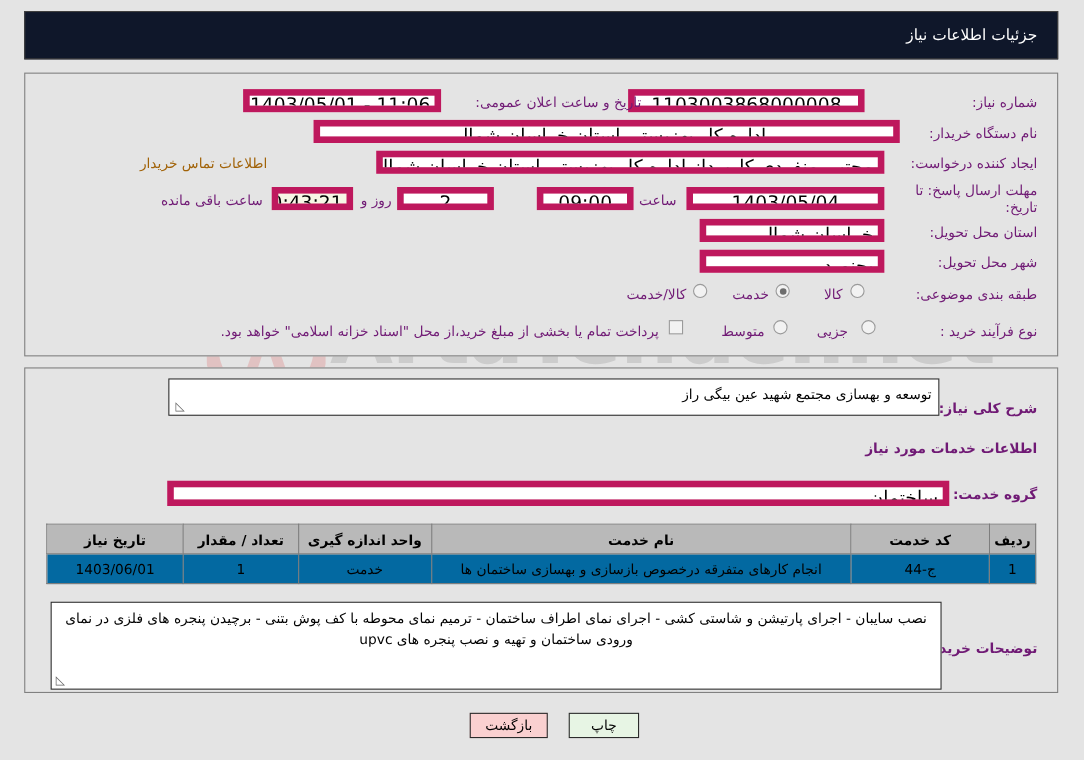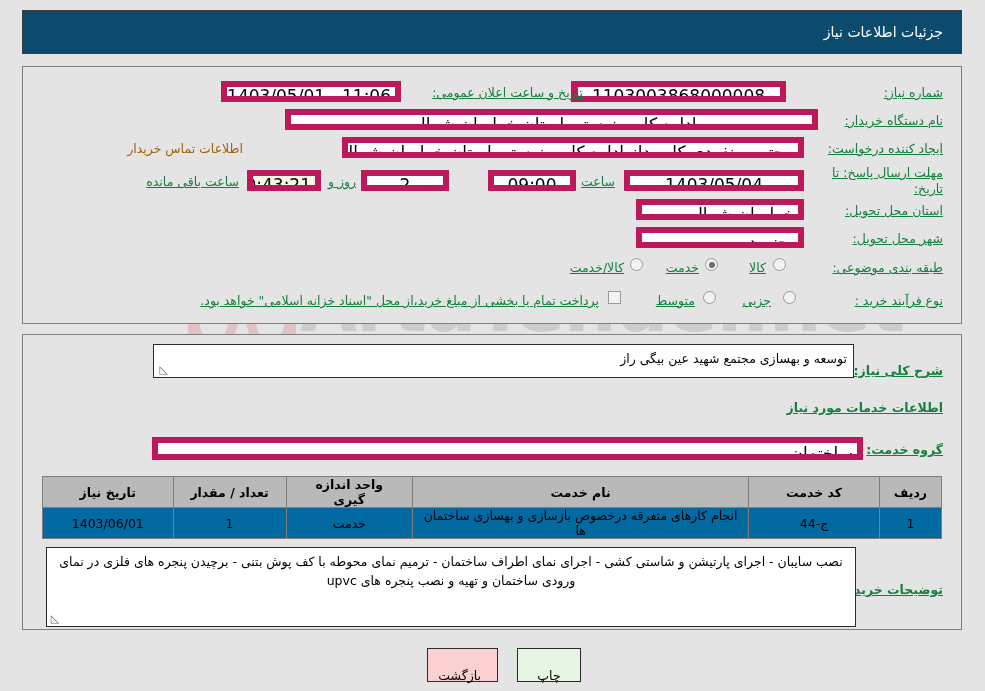--- a/index.html
+++ b/index.html
@@ -42,21 +42,21 @@
     color: rgba(120,120,120,.22);
     direction: ltr;
     white-space: nowrap;
   }
 
   
   .page-header {
     position: absolute;
     left: 22px; top: 10px;
     width: 940px; height: 44px;
-    background: #0c4a6e;
+    background: #0f172a;
     border: 1px solid #3f3f3f;
     box-sizing: border-box;
     z-index: 10;
   }
   .page-header .title {
     position: absolute;
     right: 18px; top: 13px;
     color: #ffffff;
     font-size: 14px;
     letter-spacing: .3px;
@@ -70,24 +70,23 @@
     box-sizing: border-box;
     z-index: 8;
   }
   #panel-top    { left: 22px; top: 66px;  width: 940px; height: 258px; }
   #panel-bottom { left: 22px; top: 334px; width: 940px; height: 296px; }
 
   
   .lbl {
     position: absolute;
     font-size: 12.5px;
-    color: #15803d;
+    color: #701a75;
     white-space: nowrap;
     line-height: 15px;
-    text-decoration: underline;
   }
   .lbl-b { font-weight: bold; }
   .fld {
     position: absolute;
     background: #ffffff;
     border: 6px solid #be185d;
     box-sizing: border-box;
     height: 21px;
     line-height: 19px;
     font-size: 17px;
@@ -164,21 +163,21 @@
     border-collapse: collapse;
     font-size: 12.5px;
     z-index: 9;
     background: #fff;
   }
   #svc-table th {
     background: #b9b9b9;
     border: 1px solid #7e7e7e;
     font-weight: bold;
     height: 26px;
-    padding: 0 14px;
+    padding: 0 4px;
     text-align: center;
     color: #000;
   }
   #svc-table td {
     background: #0369a1;
     border: 1px solid #7e7e7e;
     height: 26px;
     padding: 0 5px;
     text-align: center;
     color: #000;
@@ -191,21 +190,21 @@
     position: absolute;
     height: 23px;
     border: 1px solid #2b2b2b;
     box-sizing: border-box;
     font-size: 12.5px;
     font-family: "DejaVu Sans", "Liberation Sans", sans-serif;
     line-height: 21px;
     text-align: center;
     cursor: pointer;
     color: #000;
-    padding: 16px;
+    padding: 0;
   }
   .btn-print { background: #e7f5e4; }
   .btn-back  { background: #fad0d0; }
 </style>
 </head>
 <body>
 
 <div id="page">
 
   <div class="page-header">

